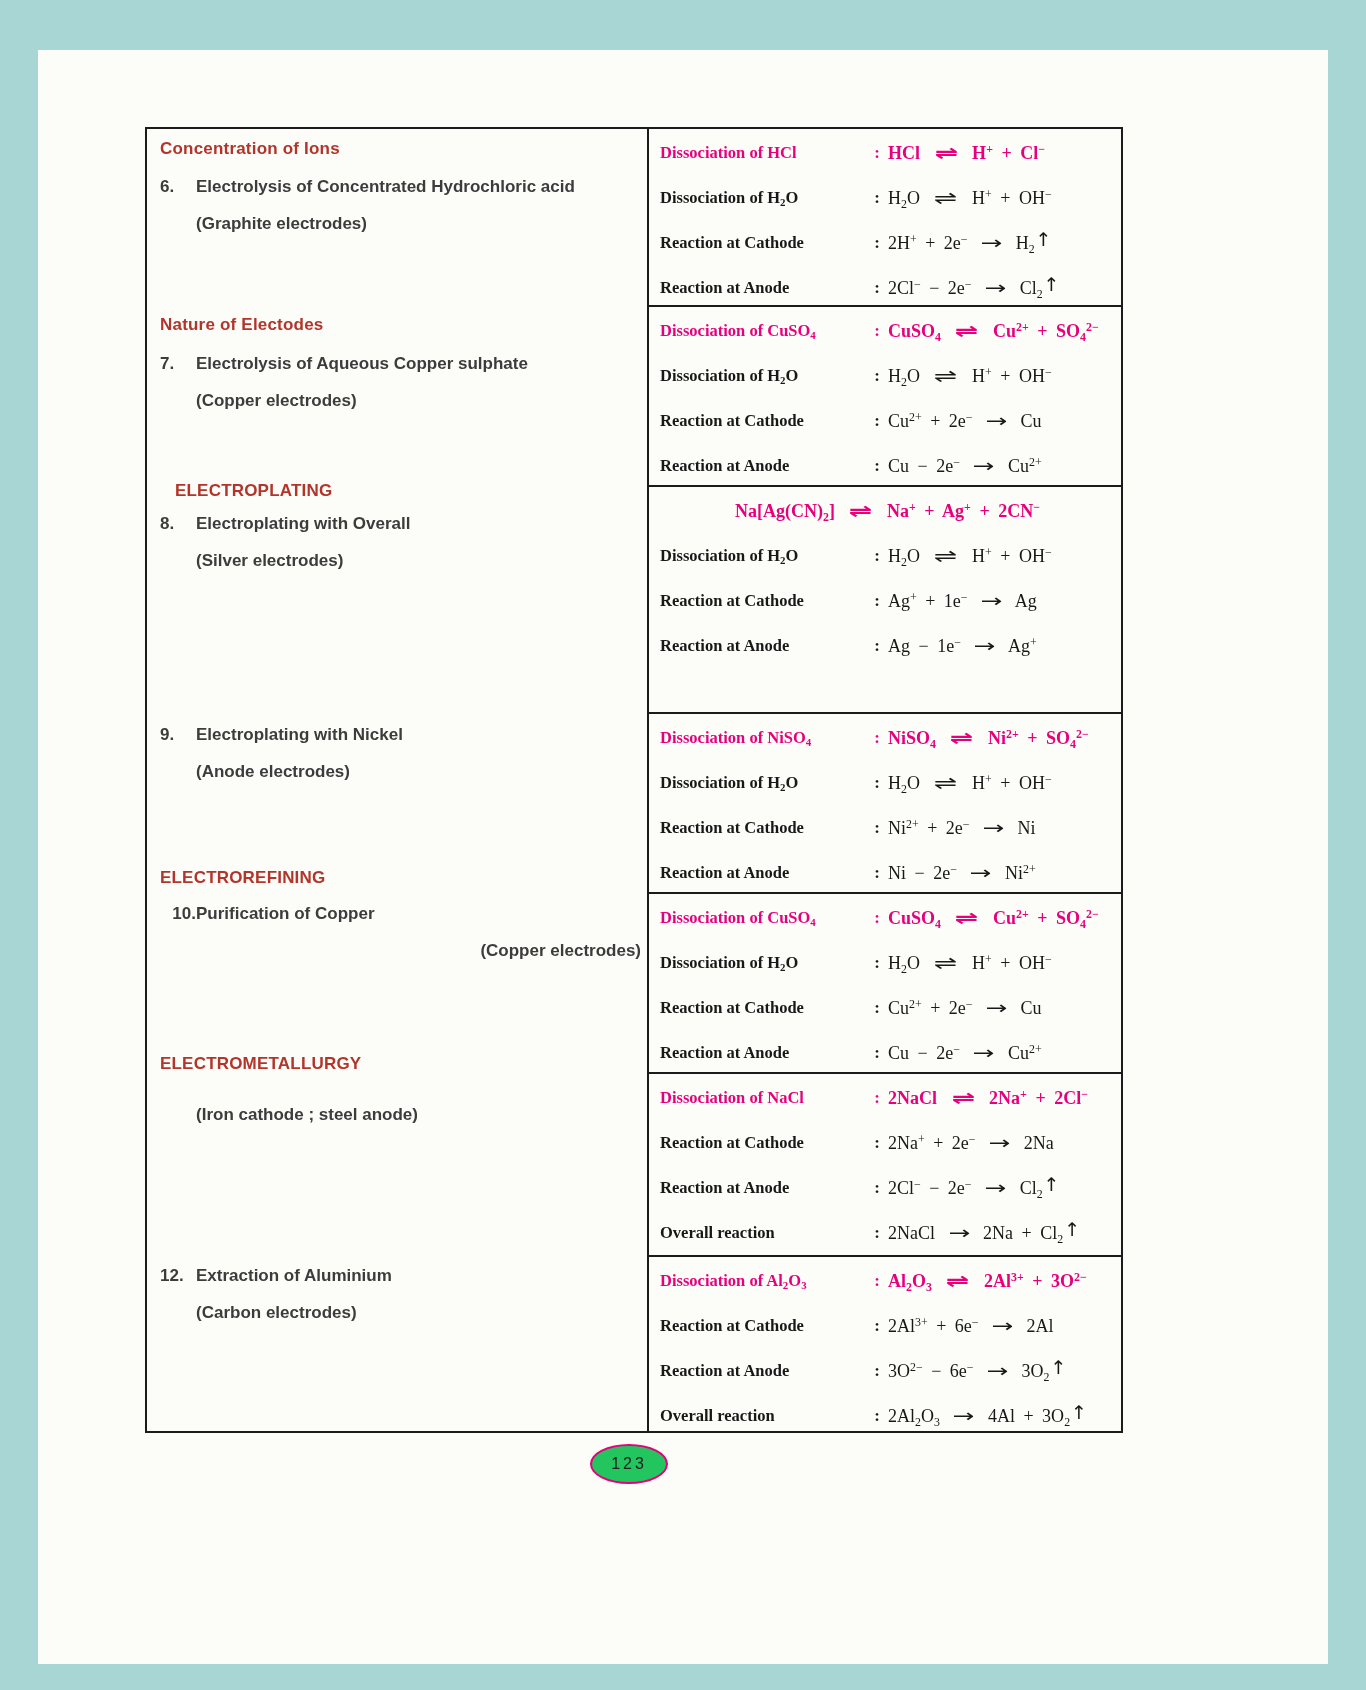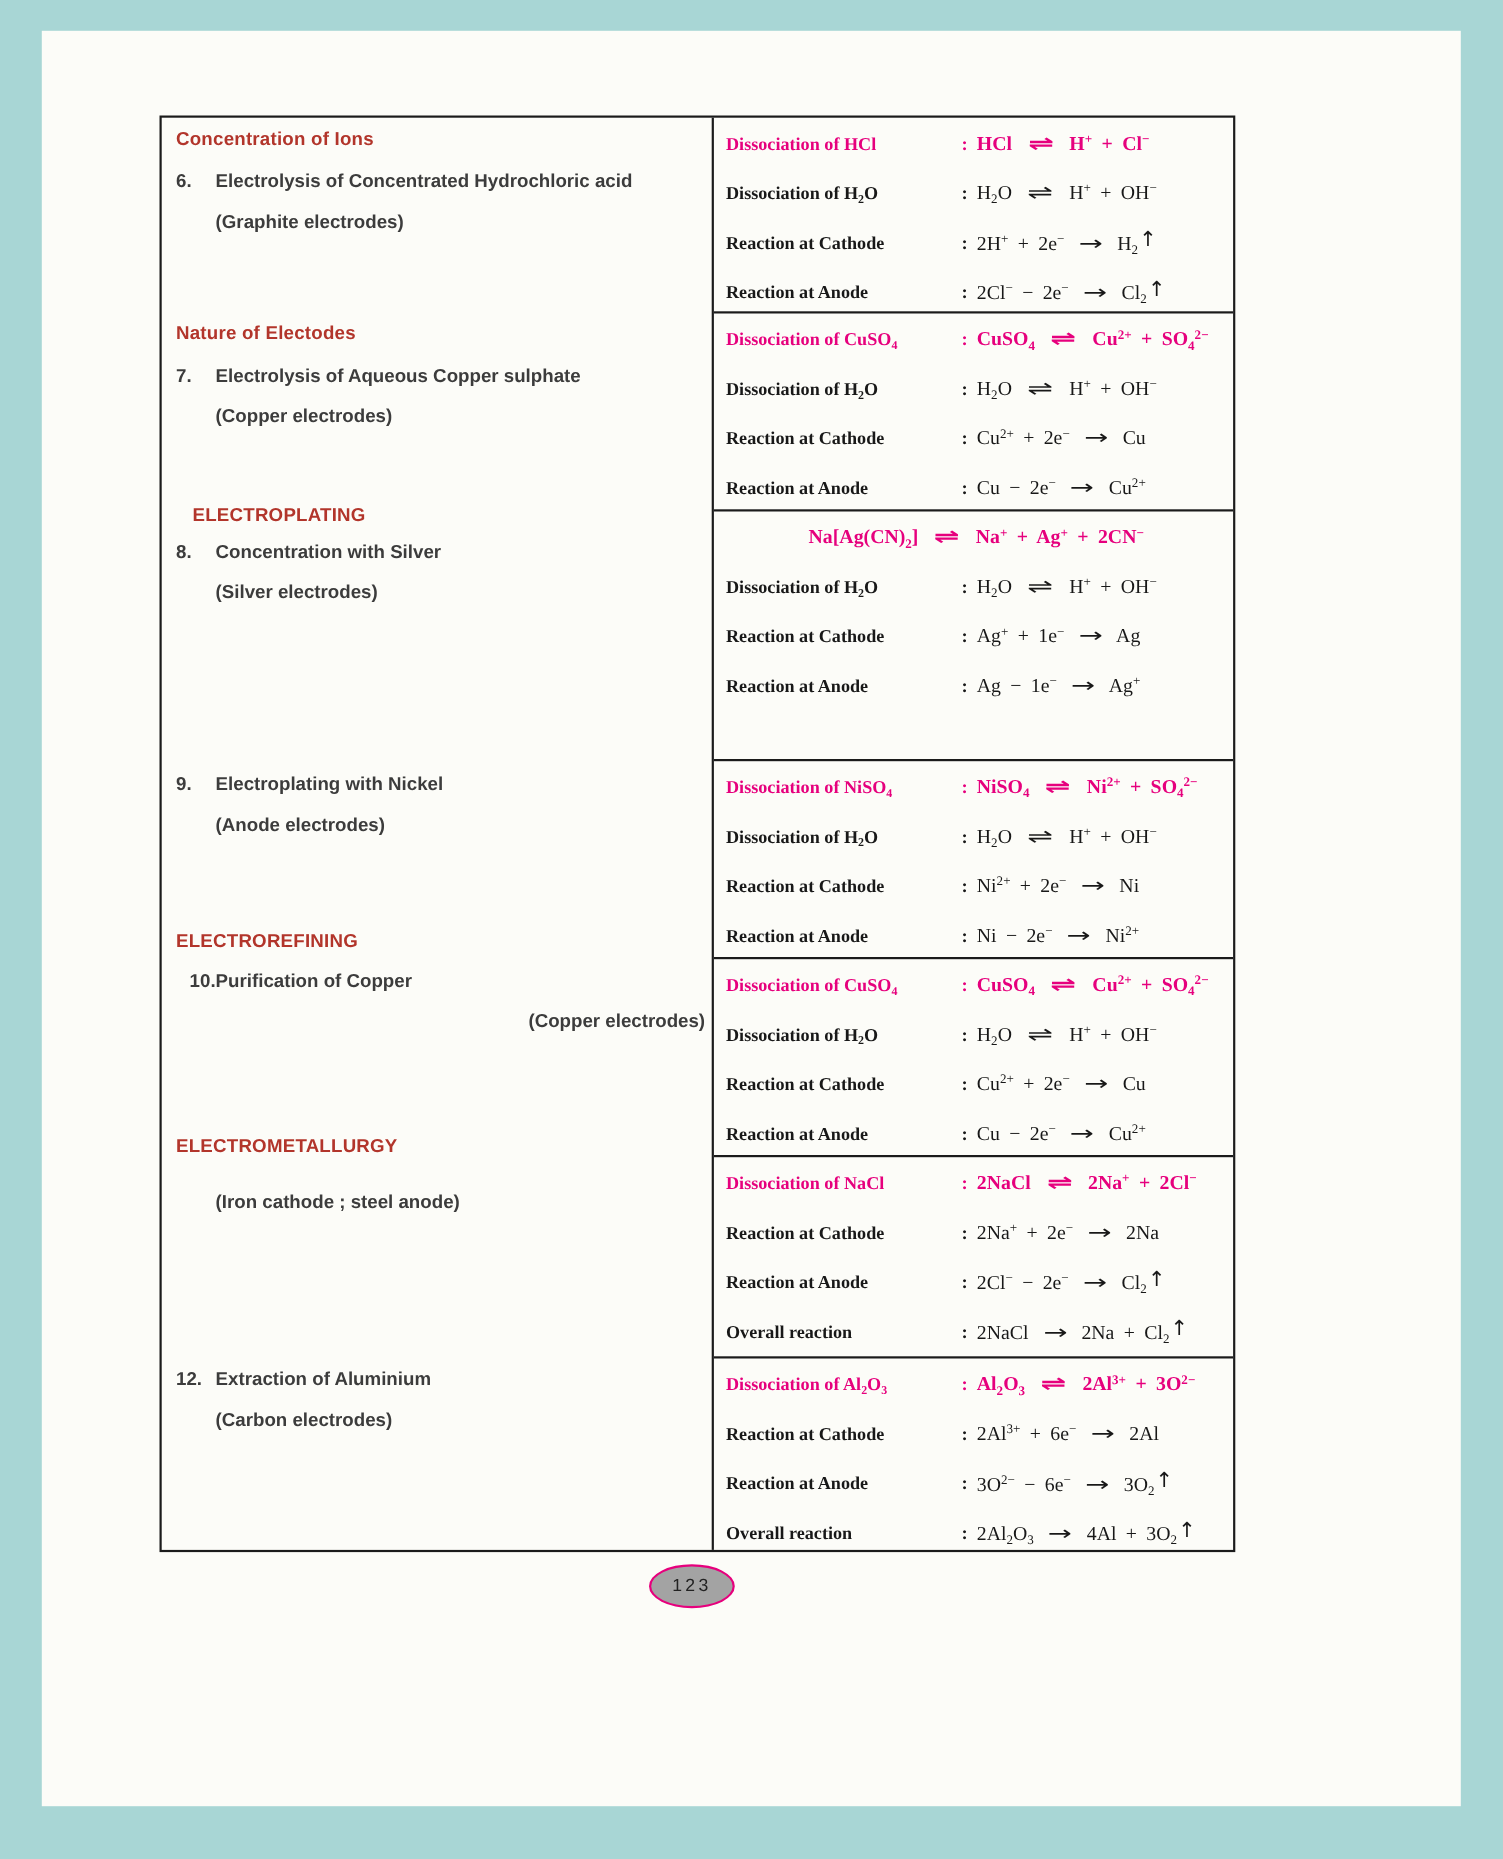--- a/index.html
+++ b/index.html
@@ -5,21 +5,21 @@
 <style>
   * { box-sizing: border-box; }
   html, body { margin: 0; padding: 0; }
   body { font-family: "Liberation Sans", sans-serif; background: #7fb9b9; }
 
   #canvas {
     position: relative; width: 1366px; height: 1690px;
     background: var(--teal, #a8d6d5); overflow: hidden;
   }
   #sheet {
-    position: absolute; left: 38px; top: 28px; width: 1290px; height: 1614px;
+    position: absolute; left: 38px; top: 50px; width: 1290px; height: 1614px;
     background: var(--paper, #fcfcf8);
   }
   #table {
     position: absolute; left: 107px; top: 77px; width: 978px; height: 1306px;
     border: 2px solid #1b1b1b; background: transparent;
   }
   #col-left {
     position: absolute; left: 0; top: 0; width: 500px; height: 100%;
     font-family: "Liberation Sans", sans-serif;
   }
@@ -63,21 +63,21 @@
   sub { vertical-align: -0.32em; }
   sup { vertical-align: 0.52em; }
   .eq  { display: inline-block; transform: scaleX(1.55); margin: 0 10px; font-family: "DejaVu Sans", sans-serif; }
   .arr { display: inline-block; transform: scaleX(1.45); margin: 0 8px; font-family: "DejaVu Sans", sans-serif; }
   .gas { display: inline-block; transform: translateY(-3px); font-size: 105%; margin-left: 1px; font-family: "DejaVu Sans", sans-serif; }
 
   
   #page-badge {
     position: absolute; left: 552px; top: 1394px; width: 78px; height: 40px;
     border: 2px solid var(--magenta, #e6007d); border-radius: 50%;
-    background: #a3a3a3; display: flex; align-items: center; justify-content: center;
+    background: #22c55e; display: flex; align-items: center; justify-content: center;
     font-family: "Liberation Sans", sans-serif; font-size: 16px;
     letter-spacing: 3px; color: #222;
   }
 </style>
 </head>
 <body>
 
 <div id="canvas">
   <div id="sheet">
     <div id="table">
@@ -95,21 +95,21 @@
             <div class="t-line">
               <span class="t-num">7.</span>
               <span class="t-title">Electrolysis of Aqueous Copper sulphate</span>
             </div>
             <div class="t-sub">(Copper electrodes)</div>
           </div>
           <div class="heading" style="top: 351px; margin-left: 15px;">ELECTROPLATING</div>
           <div class="topic" style="top: 384px;">
             <div class="t-line">
               <span class="t-num">8.</span>
-              <span class="t-title">Concentration with Silver</span>
+              <span class="t-title">Electroplating with Overall</span>
             </div>
             <div class="t-sub">(Silver electrodes)</div>
           </div>
           <div class="topic" style="top: 595px;">
             <div class="t-line">
               <span class="t-num">9.</span>
               <span class="t-title">Electroplating with Nickel</span>
             </div>
             <div class="t-sub">(Anode electrodes)</div>
           </div>

